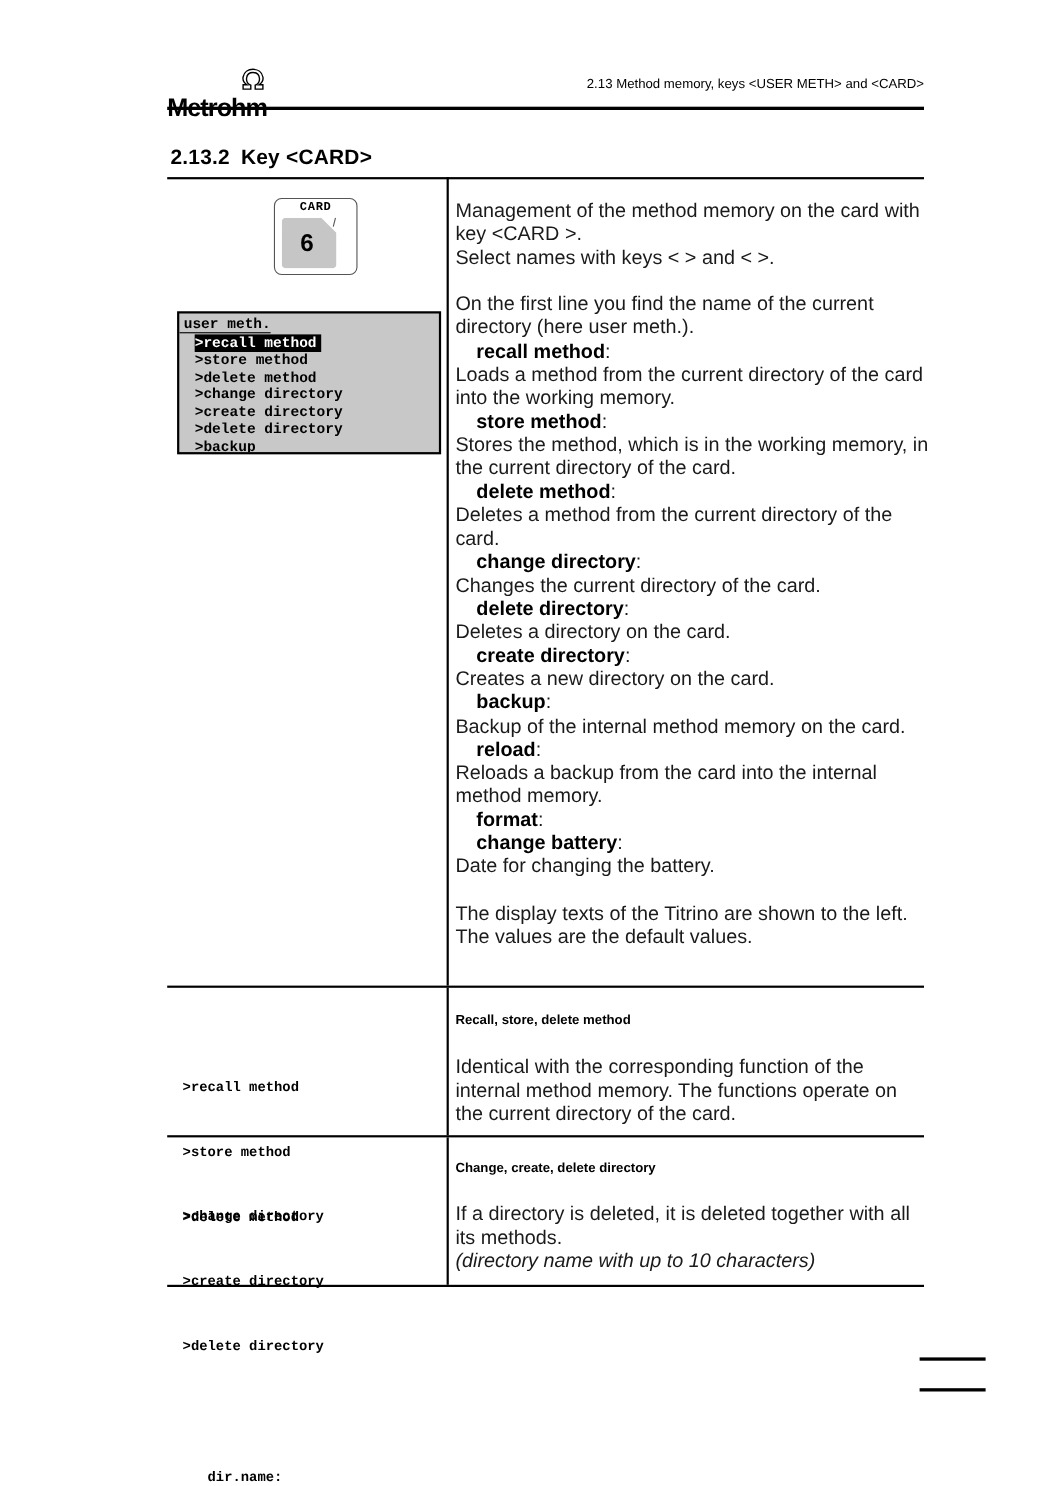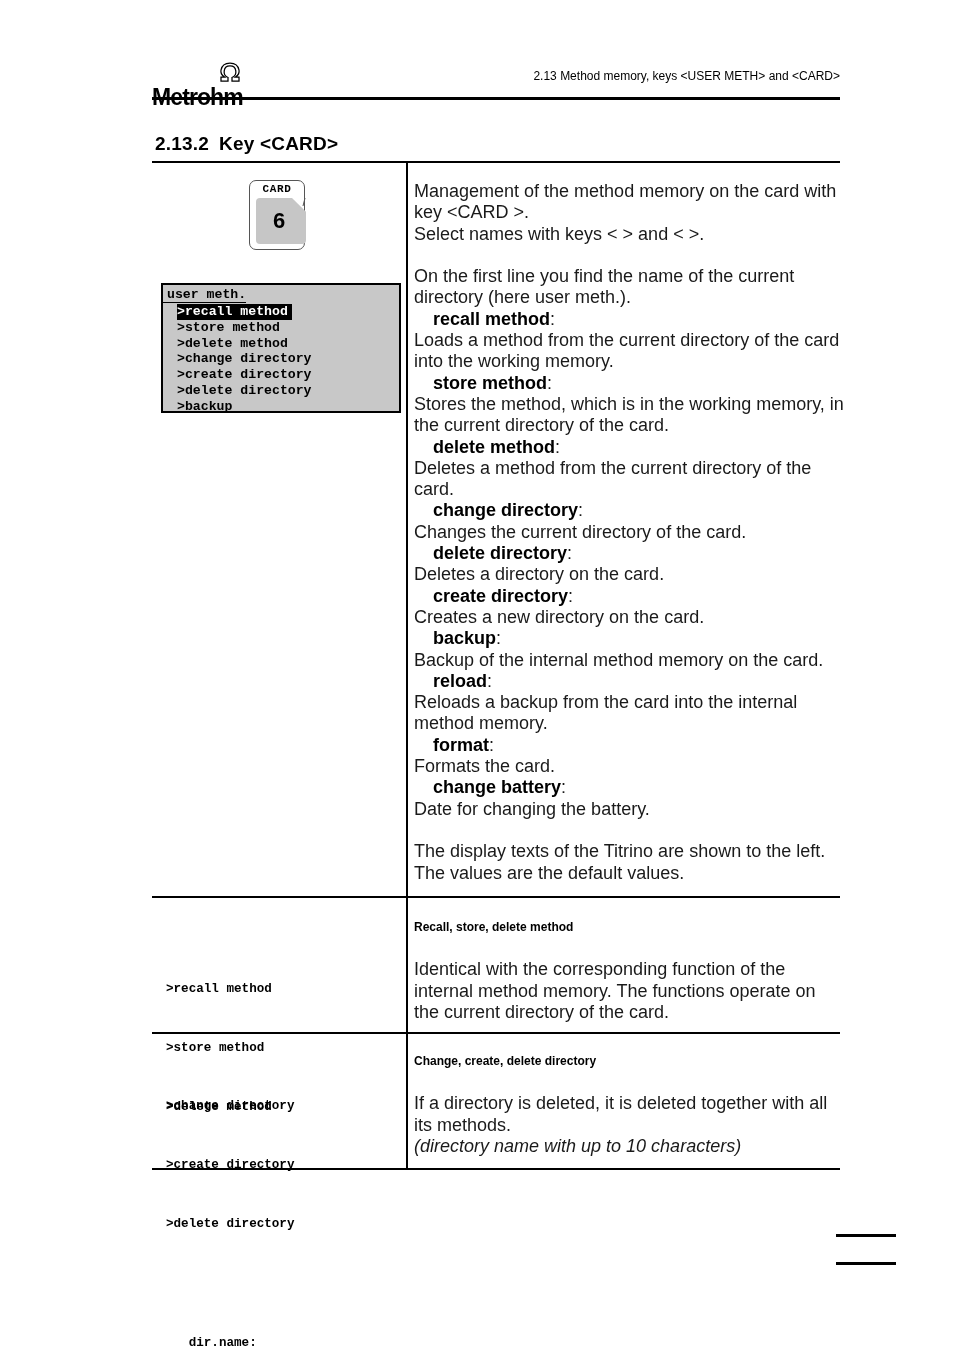--- a/index.html
+++ b/index.html
@@ -110,21 +110,21 @@
     position: absolute;
     left: 414px;
     width: 430px;
   }
 
   
   .card-key {
     position: absolute;
     left: 249px;
     top: 180px;
-    width: 56px;
+    width: 76px;
     height: 70px;
     border: 1.4px solid #555;
     border-radius: 7px;
     background: #ffffff;
     box-sizing: border-box;
   }
   .card-key-label {
     position: absolute;
     top: 2px;
     left: 0;
@@ -325,21 +325,20 @@
       <div>
         <b>backup</b><span>:</span>
         <div>Backup of the internal method memory on the card.</div>
       </div>
       <div>
         <b>reload</b><span>:</span>
         <div>Reloads a backup from the card into the internal method memory.</div>
       </div>
       <div>
         <b>format</b><span>:</span>
-        <div>Formats the card.</div>
       </div>
       <div>
         <b>change battery</b><span>:</span>
         <div>Date for changing the battery.</div>
       </div>
     </div>
 
     <div class="spacer"></div>
     <div>The display texts of the Titrino are shown to the left.</div>
     <div>The values are the default values.</div>

